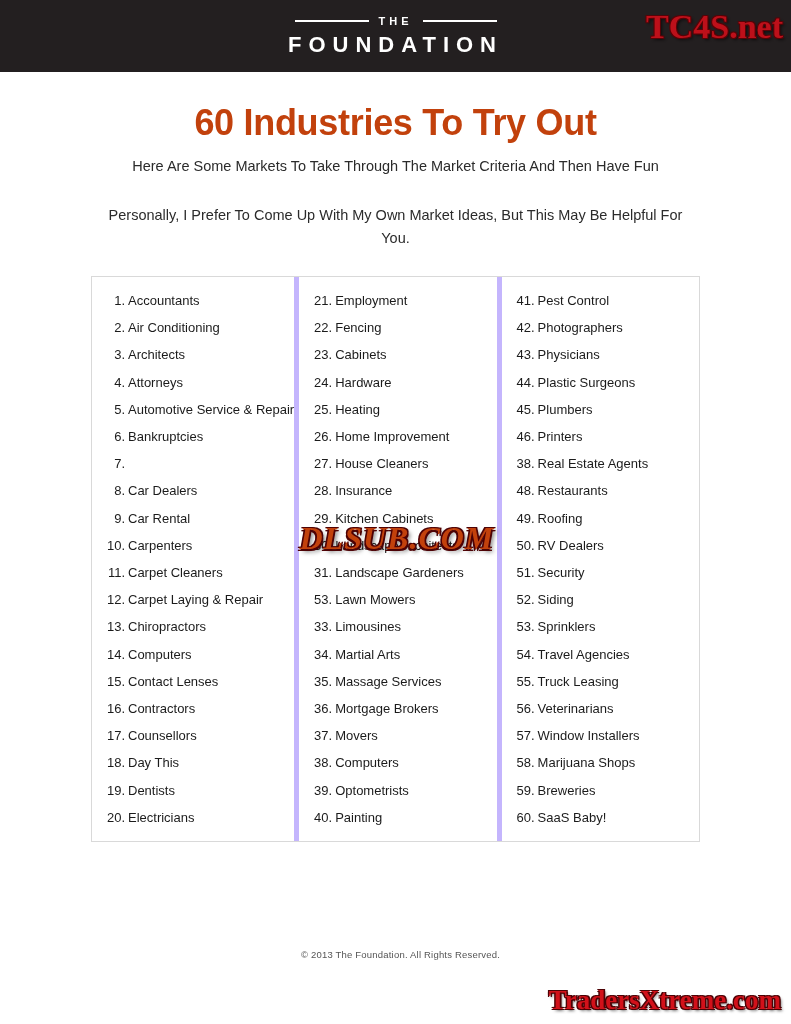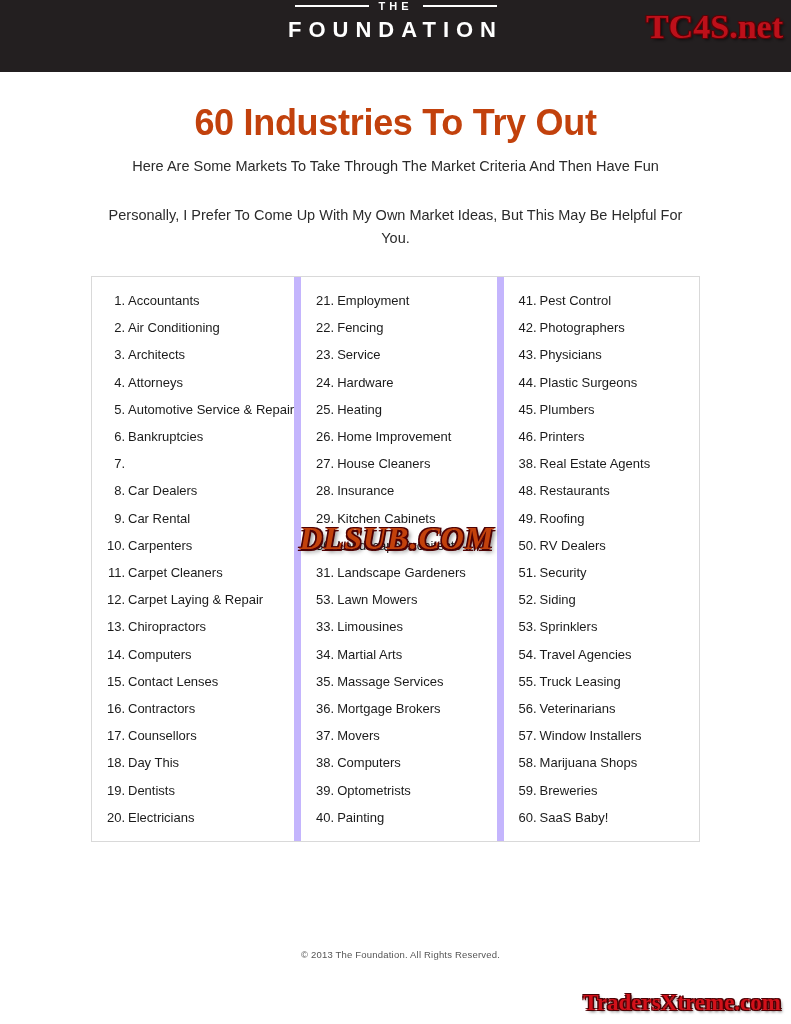--- a/index.html
+++ b/index.html
@@ -15,21 +15,21 @@
     color: #1a1a1a;
     overflow: hidden;
   }
 
   
   .header-bar {
     position: relative;
     height: 72px;
     background: #231f20;
     display: flex;
-    align-items: flex-start;
+    align-items: center;
     justify-content: center;
   }
   .logo-block {
     text-align: center;
     color: #ffffff;
   }
   .logo-the-row {
     display: flex;
     align-items: center;
     justify-content: center;
@@ -107,21 +107,21 @@
     display: flex;
     position: relative;
     background: #fff;
   }
   .list-col {
     flex: 1 1 0;
     padding: 10px 0 10px 0;
     box-sizing: border-box;
   }
   .list-col + .list-col {
-    border-left: 7px solid #c4b5fd;
+    border-left: 5px solid #c4b5fd;
   }
   .list-item {
     display: flex;
     font-size: 13px;
     line-height: 27.2px;
     color: #1b1b1b;
     padding-left: 9px;
     white-space: nowrap;
   }
   .li-num {
@@ -167,21 +167,21 @@
     font-size: 9.5px;
     color: #555;
     letter-spacing: .2px;
   }
   .wm-txtreme {
     position: absolute;
     right: 10px;
     bottom: 8px;
     font-family: "Liberation Serif", serif;
     font-weight: bold;
-    font-size: 23px;
+    font-size: 27px;
     color: #d2111a;
     text-shadow:
        1.3px 1.3px 0 #4d0205,
       -1.3px -1.3px 0 #4d0205,
        1.3px -1.3px 0 #4d0205,
       -1.3px 1.3px 0 #4d0205,
        2px 2px 3px rgba(0,0,0,.55);
     white-space: nowrap;
   }
 </style>
@@ -290,21 +290,21 @@
       <div class="list-item">
         <span class="li-num">21.</span>
         <span class="li-text">Employment</span>
       </div>
       <div class="list-item">
         <span class="li-num">22.</span>
         <span class="li-text">Fencing</span>
       </div>
       <div class="list-item">
         <span class="li-num">23.</span>
-        <span class="li-text">Service</span>
+        <span class="li-text">Cabinets</span>
       </div>
       <div class="list-item">
         <span class="li-num">24.</span>
         <span class="li-text">Hardware</span>
       </div>
       <div class="list-item">
         <span class="li-num">25.</span>
         <span class="li-text">Heating</span>
       </div>
       <div class="list-item">

